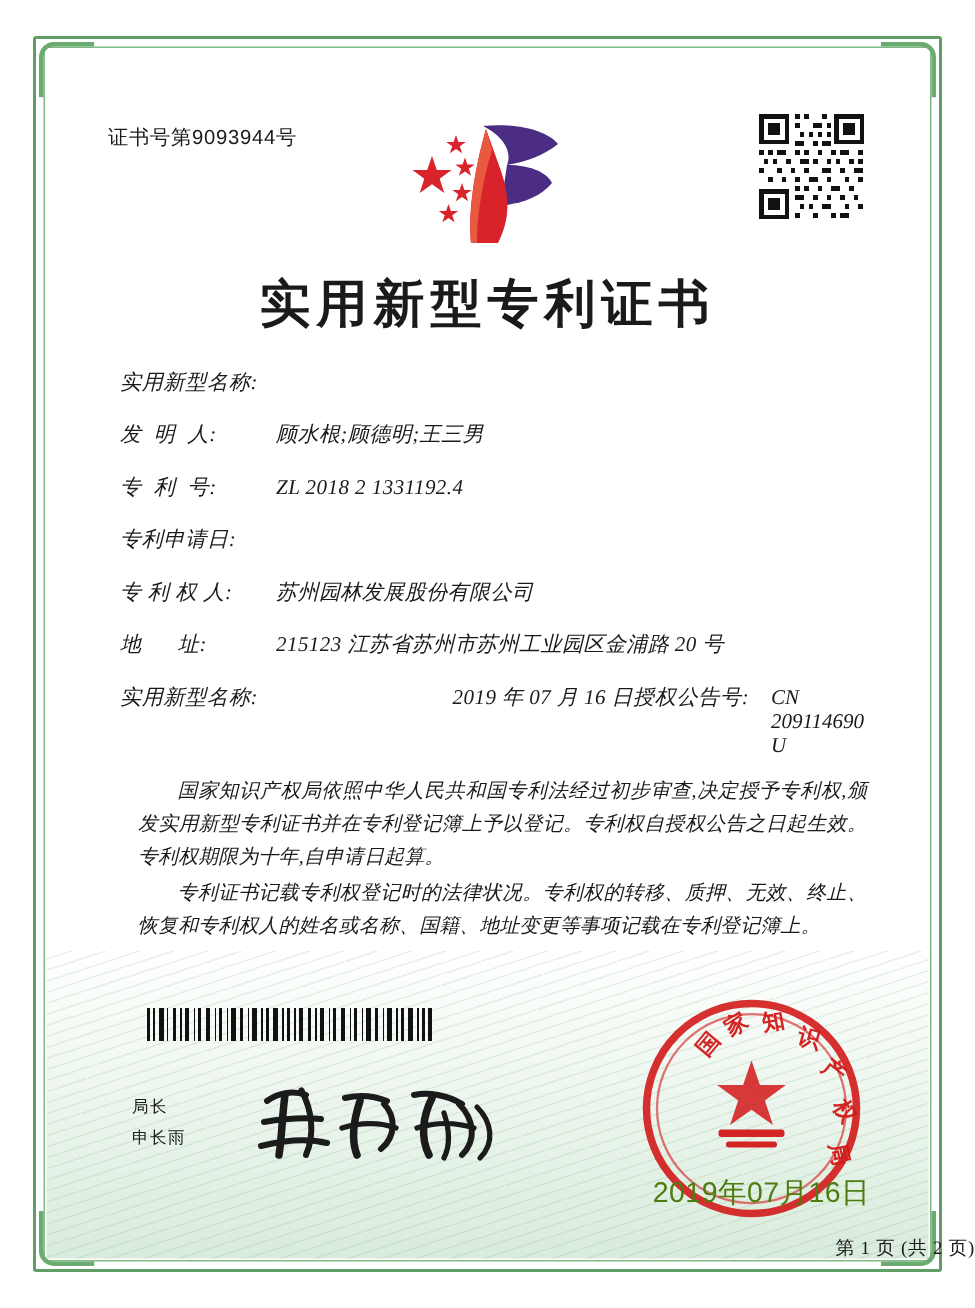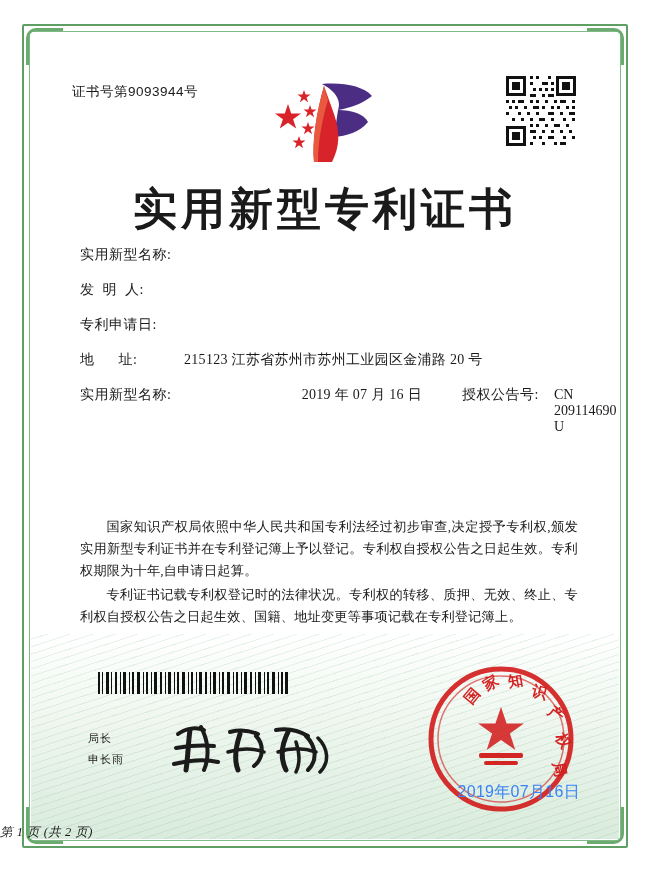--- a/index.html
+++ b/index.html
@@ -105,74 +105,75 @@
     height: 74px;
   }
 
   
   .title {
     position: absolute;
     left: 0;
     right: 0;
     top: 180px;
     text-align: center;
-    font-size: 44px;
+    font-size: 34px;
     font-weight: bold;
     letter-spacing: 4px;
     font-family: "DejaVu Serif", "Liberation Serif", serif;
   }
 
   
   .fields {
     position: absolute;
     left: 80px;
     right: 70px;
     top: 246px;
     font-size: 14px;
   }
   .field-row {
     display: flex;
     align-items: baseline;
     margin-bottom: 17px;
+    font-style: italic;
   }
   .f-label {
     width: 104px;
     flex: 0 0 104px;
     white-space: pre;
     letter-spacing: 0.5px;
   }
   .f-value {
     flex: 1 1 auto;
     letter-spacing: 0.3px;
   }
   .field-row.two-col .f-value {
     flex: 0 0 238px;
     text-align: right;
   }
   .f-label2 {
     width: 92px;
     flex: 0 0 92px;
     white-space: pre;
     letter-spacing: 0.5px;
-    margin-left: 40px;
   }
   .f-value2 {
     flex: 1 1 auto;
   }
 
   
   .body-text {
     position: absolute;
-    left: 80px;
+    left: 92px;
     right: 72px;
     top: 516px;
     font-size: 13.2px;
     line-height: 22px;
     text-align: justify;
     letter-spacing: 0.2px;
+    font-style: italic;
   }
   .body-text p {
     margin: 0 0 2px 0;
     text-indent: 2em;
   }
 
   
   .barcode {
     position: absolute;
     left: 98px;
@@ -203,36 +204,35 @@
     position: absolute;
     right: 75px;
     top: 665px;
     width: 148px;
     height: 148px;
   }
   .seal-date {
     position: absolute;
     right: 70px;
     top: 782px;
-    font-size: 16px;
-    color: #3b82f6;
+    font-size: 19px;
+    color: #4d7c0f;
     font-family: "Liberation Sans", sans-serif;
     letter-spacing: 0.3px;
   }
 
   
   .footer {
     position: absolute;
     left: 0;
     right: 0;
     top: 824px;
-    text-align: left;
+    text-align: right;
     font-size: 12.5px;
     letter-spacing: 0.5px;
-    font-style: italic;
   }
 </style>
 </head>
 <body>
 
 <div class="page">
 
   <div class="frame-outer"></div>
   <div class="frame-inner"></div>
   <div class="frame-corner corner-tl"></div>
@@ -345,45 +345,54 @@
   <div class="title">实用新型专利证书</div>
 
   <div class="fields">
 
     <div class="field-row">
       <div class="f-label">实用新型名称:</div>
     </div>
 
     <div class="field-row">
       <div class="f-label">发  明  人:</div>
-    </div>
-
+      <div class="f-value">顾水根;顾德明;王三男</div>
+    </div>
+
+    <div class="field-row">
+      <div class="f-label">专  利  号:</div>
+      <div class="f-value">ZL 2018 2 1331192.4</div>
+    </div>
 
     <div class="field-row">
       <div class="f-label">专利申请日:</div>
     </div>
 
+    <div class="field-row">
+      <div class="f-label">专 利 权 人:</div>
+      <div class="f-value">苏州园林发展股份有限公司</div>
+    </div>
 
     <div class="field-row">
       <div class="f-label">地      址:</div>
       <div class="f-value">215123 江苏省苏州市苏州工业园区金浦路 20 号</div>
     </div>
 
     <div class="field-row two-col">
       <div class="f-label">实用新型名称:</div>
       <div class="f-value">2019 年 07 月 16 日</div>
       <div class="f-label2">授权公告号:</div>
       <div class="f-value2">CN 209114690 U</div>
     </div>
 
   </div>
 
   <div class="body-text">
     <p>国家知识产权局依照中华人民共和国专利法经过初步审查,决定授予专利权,颁发实用新型专利证书并在专利登记簿上予以登记。专利权自授权公告之日起生效。专利权期限为十年,自申请日起算。</p>
-    <p>专利证书记载专利权登记时的法律状况。专利权的转移、质押、无效、终止、专利权自授权公告之日起生效、国籍、地址变更等事项记载在专利登记簿上。</p>
+    <p>专利证书记载专利权登记时的法律状况。专利权的转移、质押、无效、终止、恢复和专利权人的姓名或名称、国籍、地址变更等事项记载在专利登记簿上。</p>
   </div>
 
   <div class="barcode">
     <svg viewBox="0 0 190 22" width="190" height="22" shape-rendering="crispEdges">
       <g fill="#111111">
         <rect x="0" y="0" width="2" height="22"></rect>
           <rect x="4" y="0" width="1" height="22"></rect>
         <rect x="8" y="0" width="3" height="22"></rect>
           <rect x="13" y="0" width="1" height="22"></rect>
         <rect x="17" y="0" width="2" height="22"></rect>

